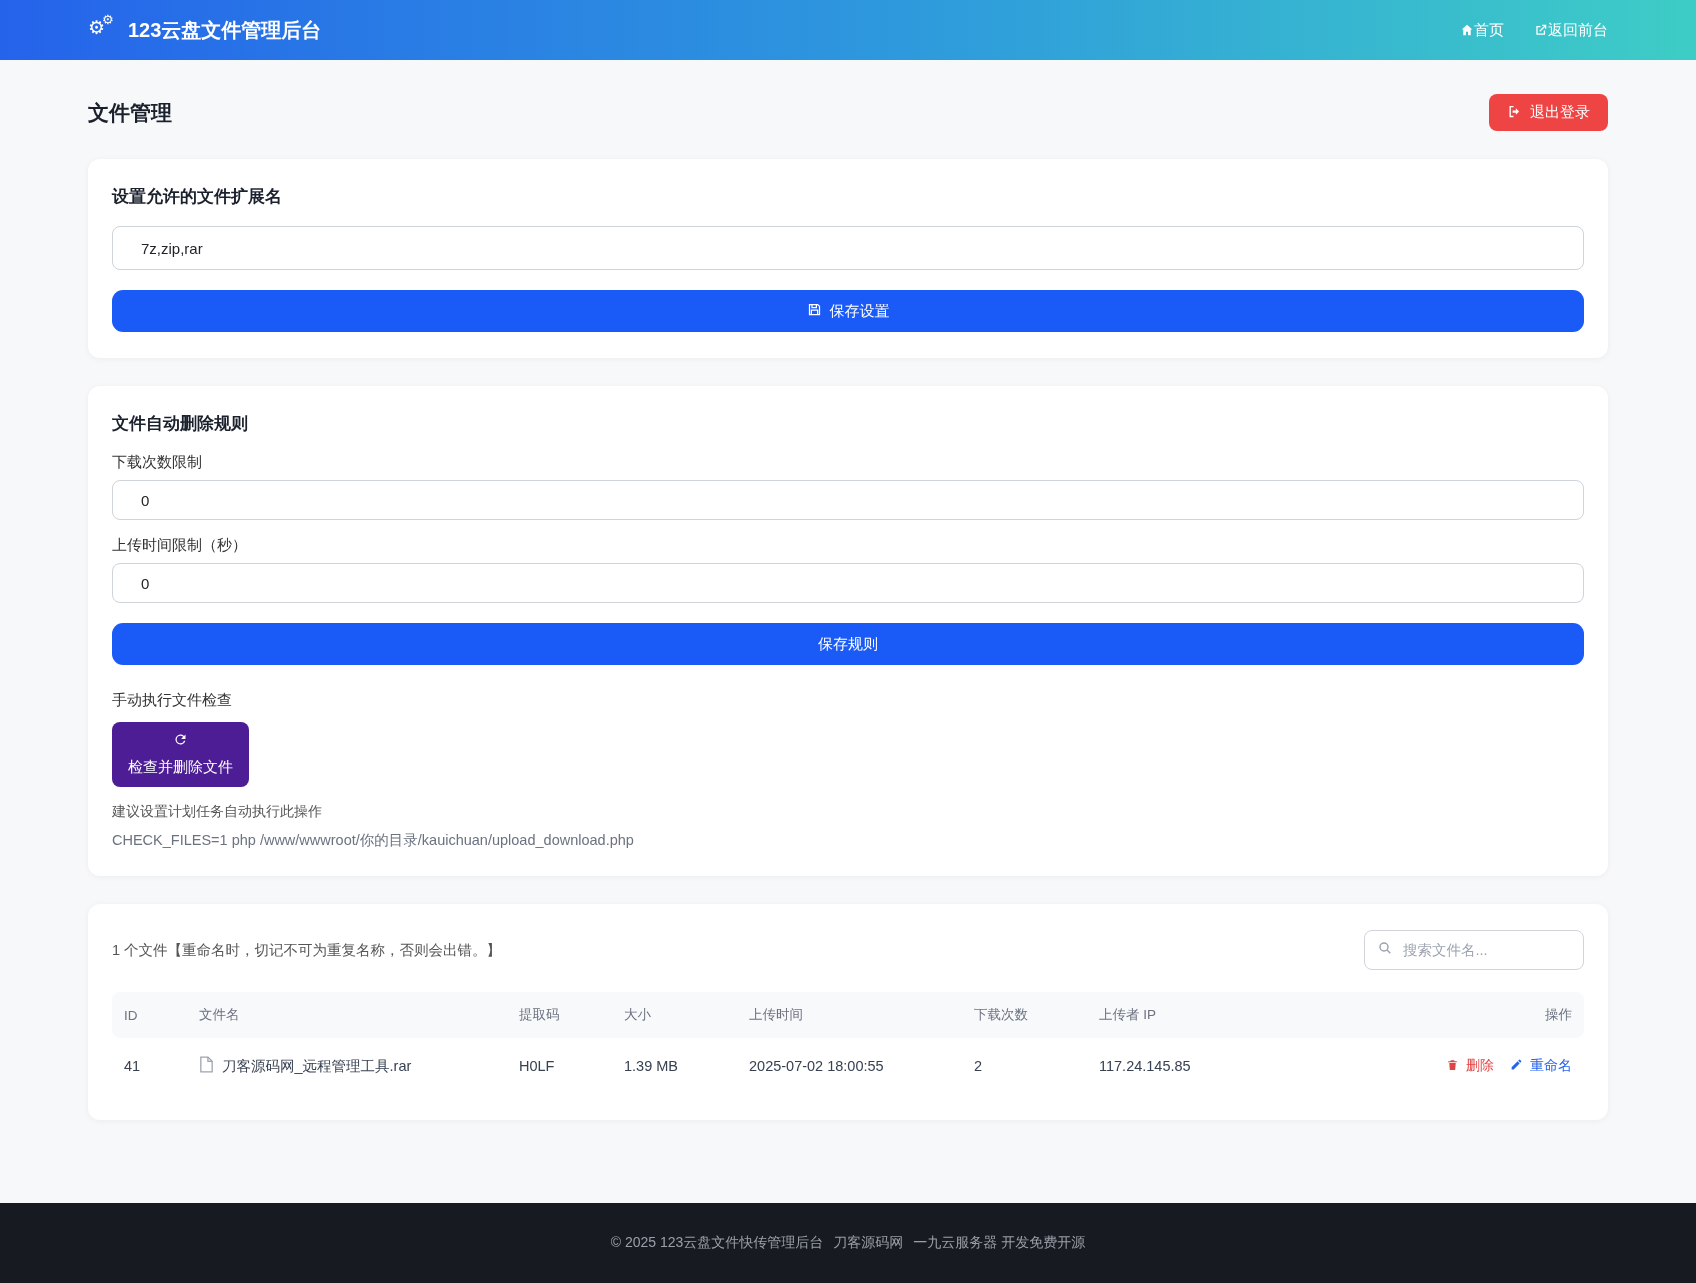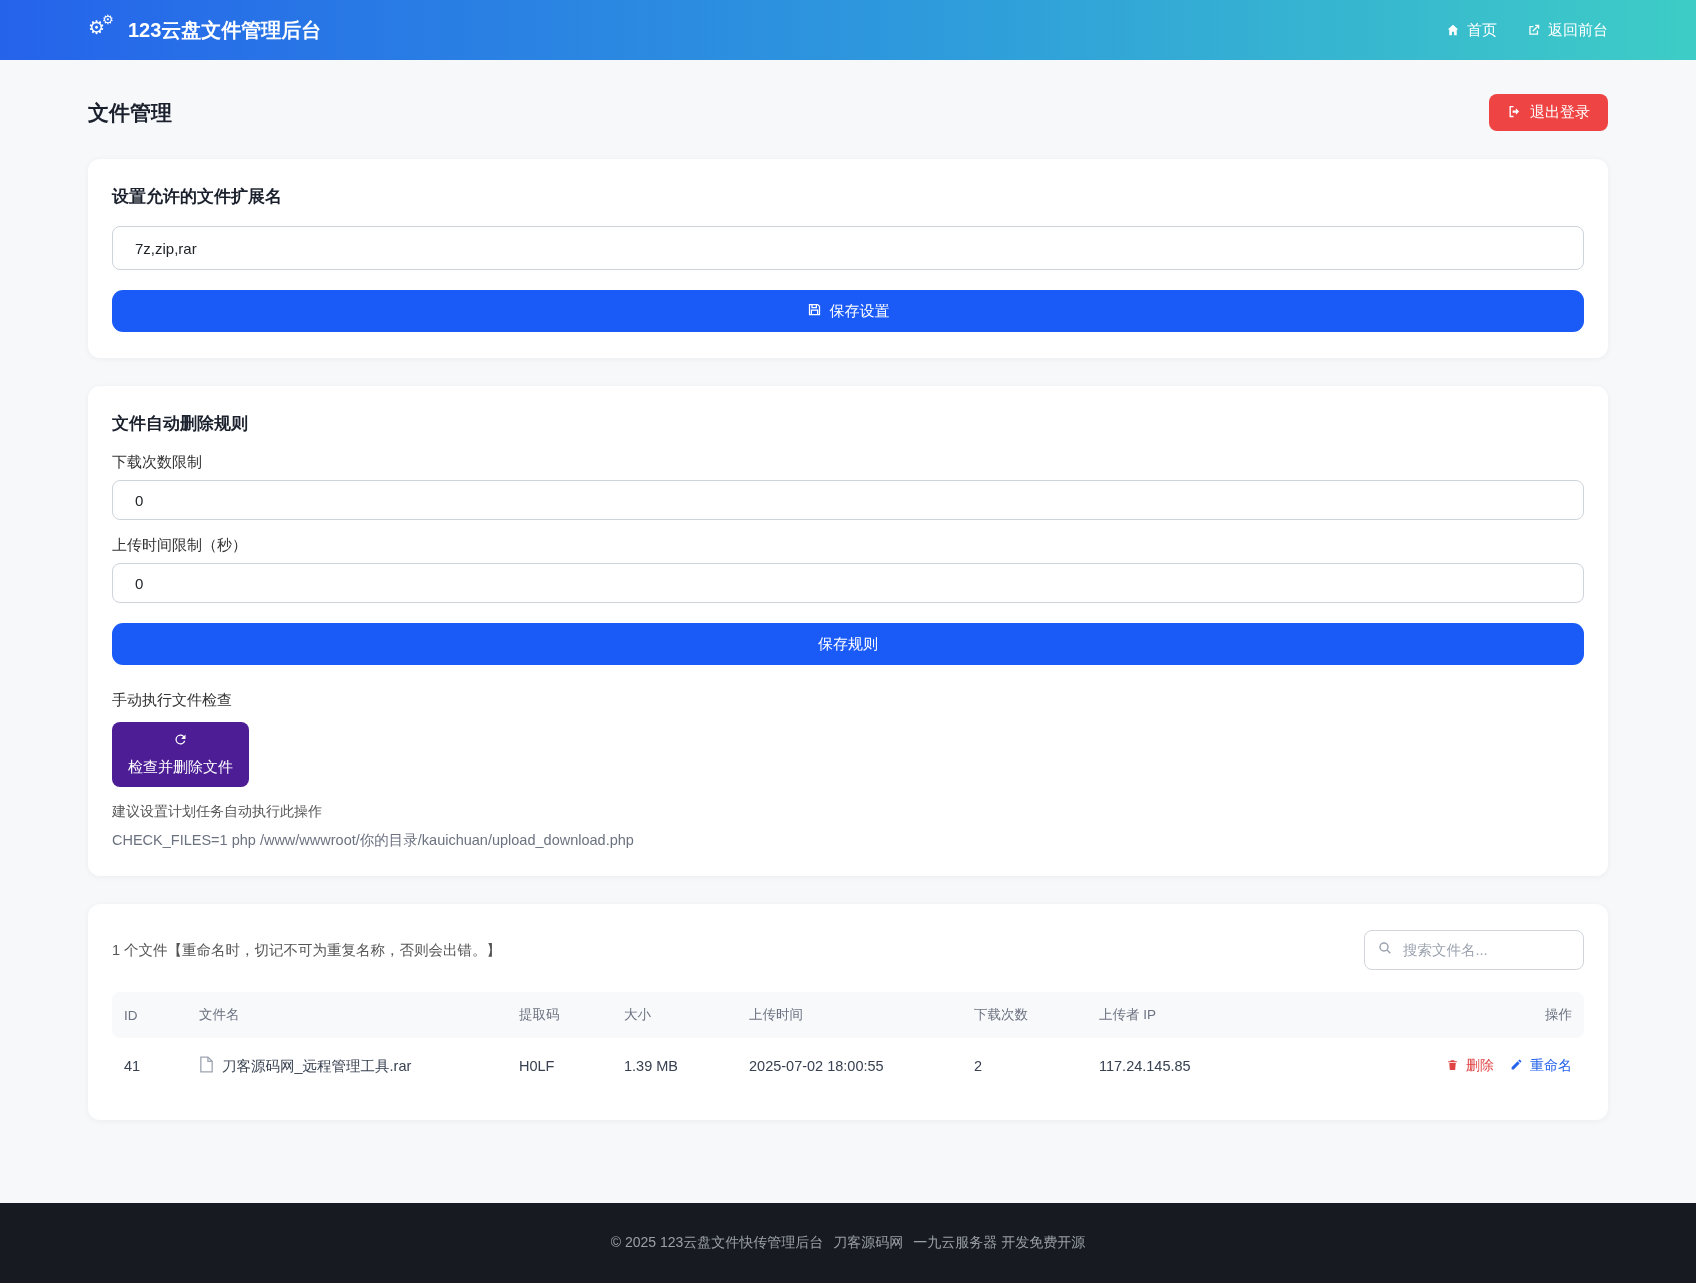--- a/index.html
+++ b/index.html
@@ -21,21 +21,21 @@
     background: linear-gradient(90deg, #2563eb 0%, #2e9bdc 55%, #3ecdc6 100%);
     color: #fff;
     flex: 0 0 auto;
   }
   .navbar .container { height: 100%; display: flex; align-items: center; justify-content: space-between; }
   .brand { display: flex; align-items: center; gap: 10px; font-size: 20px; font-weight: bold; }
   .gears { position: relative; width: 30px; height: 26px; display: inline-block; }
   .gears .g1 { position: absolute; left: 0; top: 1px; font-size: 19px; line-height: 1; }
   .gears .g2 { position: absolute; left: 14px; top: -4px; font-size: 13px; line-height: 1; }
   .nav-links { display: flex; align-items: center; gap: 30px; }
-  .nav-link { display: flex; align-items: center; gap: 7px; font-size: 15px; color: #fff; cursor: pointer; }
+  .nav-link { display: flex; align-items: center; font-size: 15px; color: #fff; cursor: pointer; }
   .nav-link svg { display: block; }
 
   
   .page-head { display: flex; align-items: center; justify-content: space-between; margin: 34px 0 28px; }
   .page-title { font-size: 21px; font-weight: bold; color: #1a202c; margin: 0; }
   .logout-btn {
     display: inline-flex; align-items: center; gap: 8px;
     background: #ef4444; color: #fff; border: none; border-radius: 8px;
     padding: 9px 18px; font-size: 15px; cursor: pointer;
     font-family: inherit;
@@ -44,21 +44,21 @@
   
   .card {
     background: #fff; border-radius: 12px; padding: 26px 24px;
     box-shadow: 0 1px 6px rgba(0,0,0,0.05);
     margin-bottom: 28px;
   }
   .card-heading { font-size: 17px; font-weight: bold; color: #1a202c; margin: 0 0 18px; }
 
   .text-input {
     width: 100%; height: 44px; border: 1px solid #ced4da; border-radius: 8px;
-    padding: 0 22px; font-size: 15px; color: #212529; background: #fff;
+    padding: 0 28px; font-size: 15px; color: #212529; background: #fff;
     font-family: inherit; outline: none;
   }
   .text-input.small { height: 40px; }
 
   .btn-block {
     width: 100%; height: 42px; margin-top: 20px;
     background: #1a5af7; color: #fff; border: none; border-radius: 11px;
     font-size: 15px; cursor: pointer; font-family: inherit;
     display: flex; align-items: center; justify-content: center; gap: 8px;
   }

